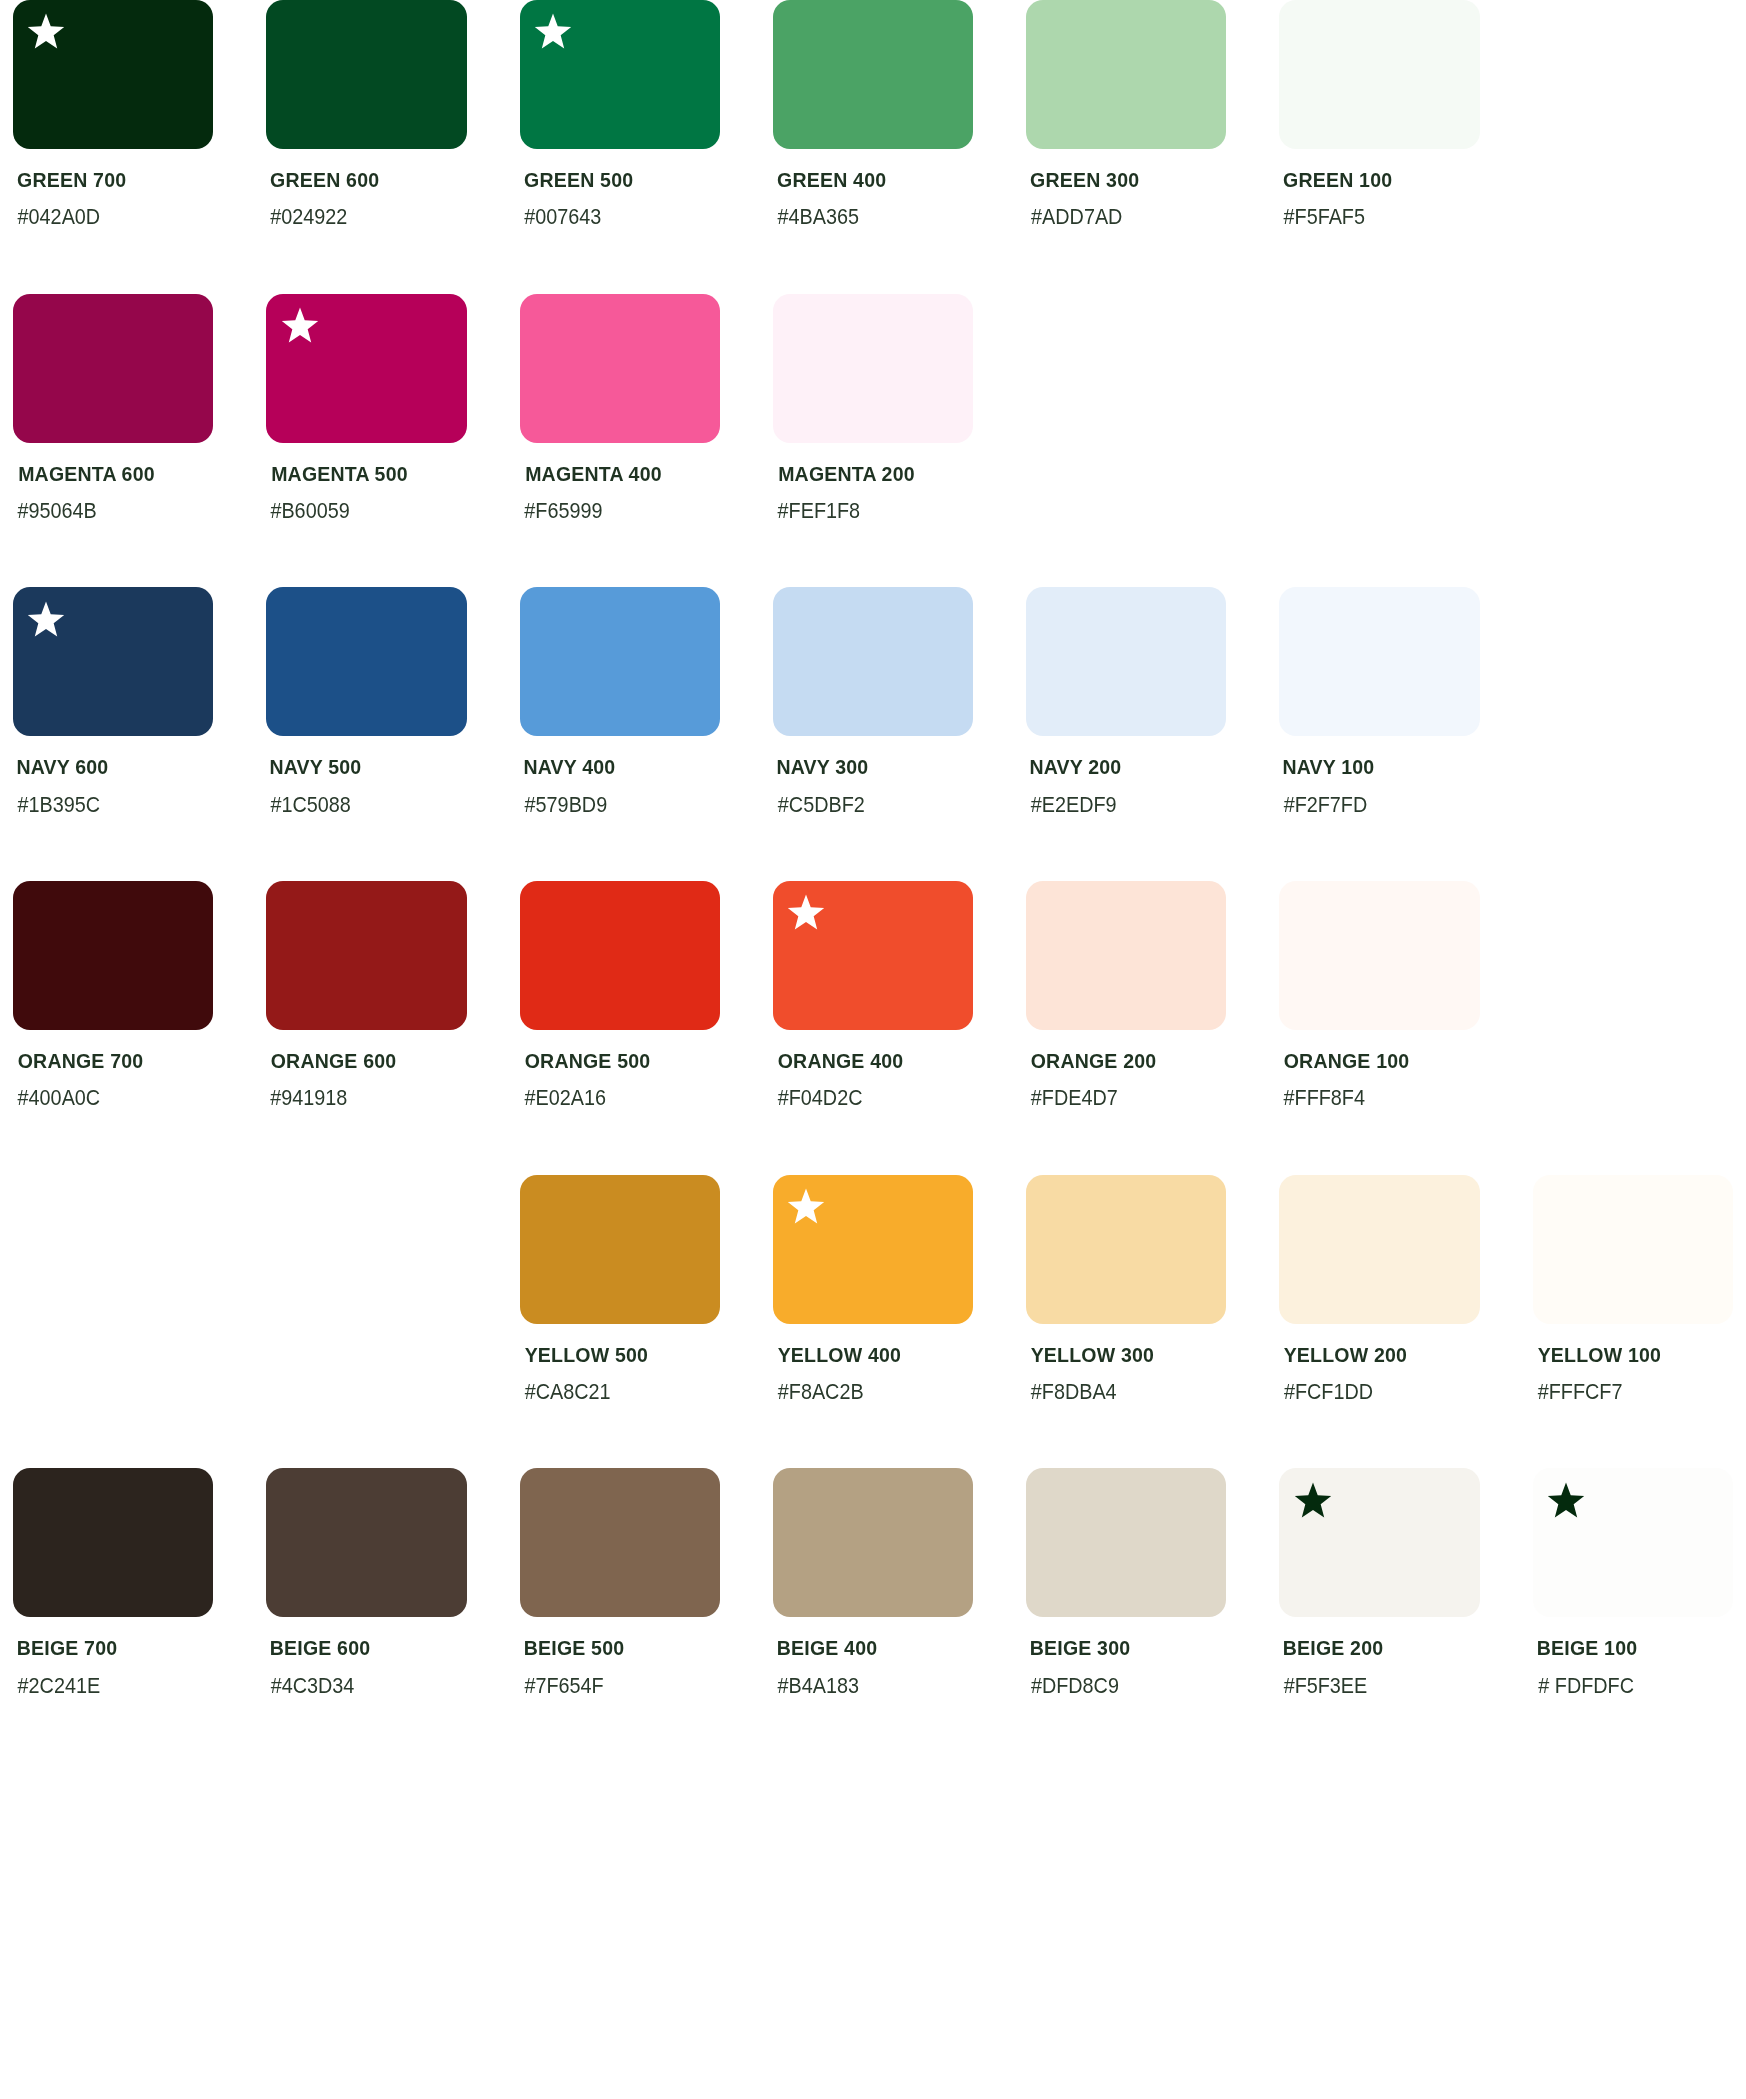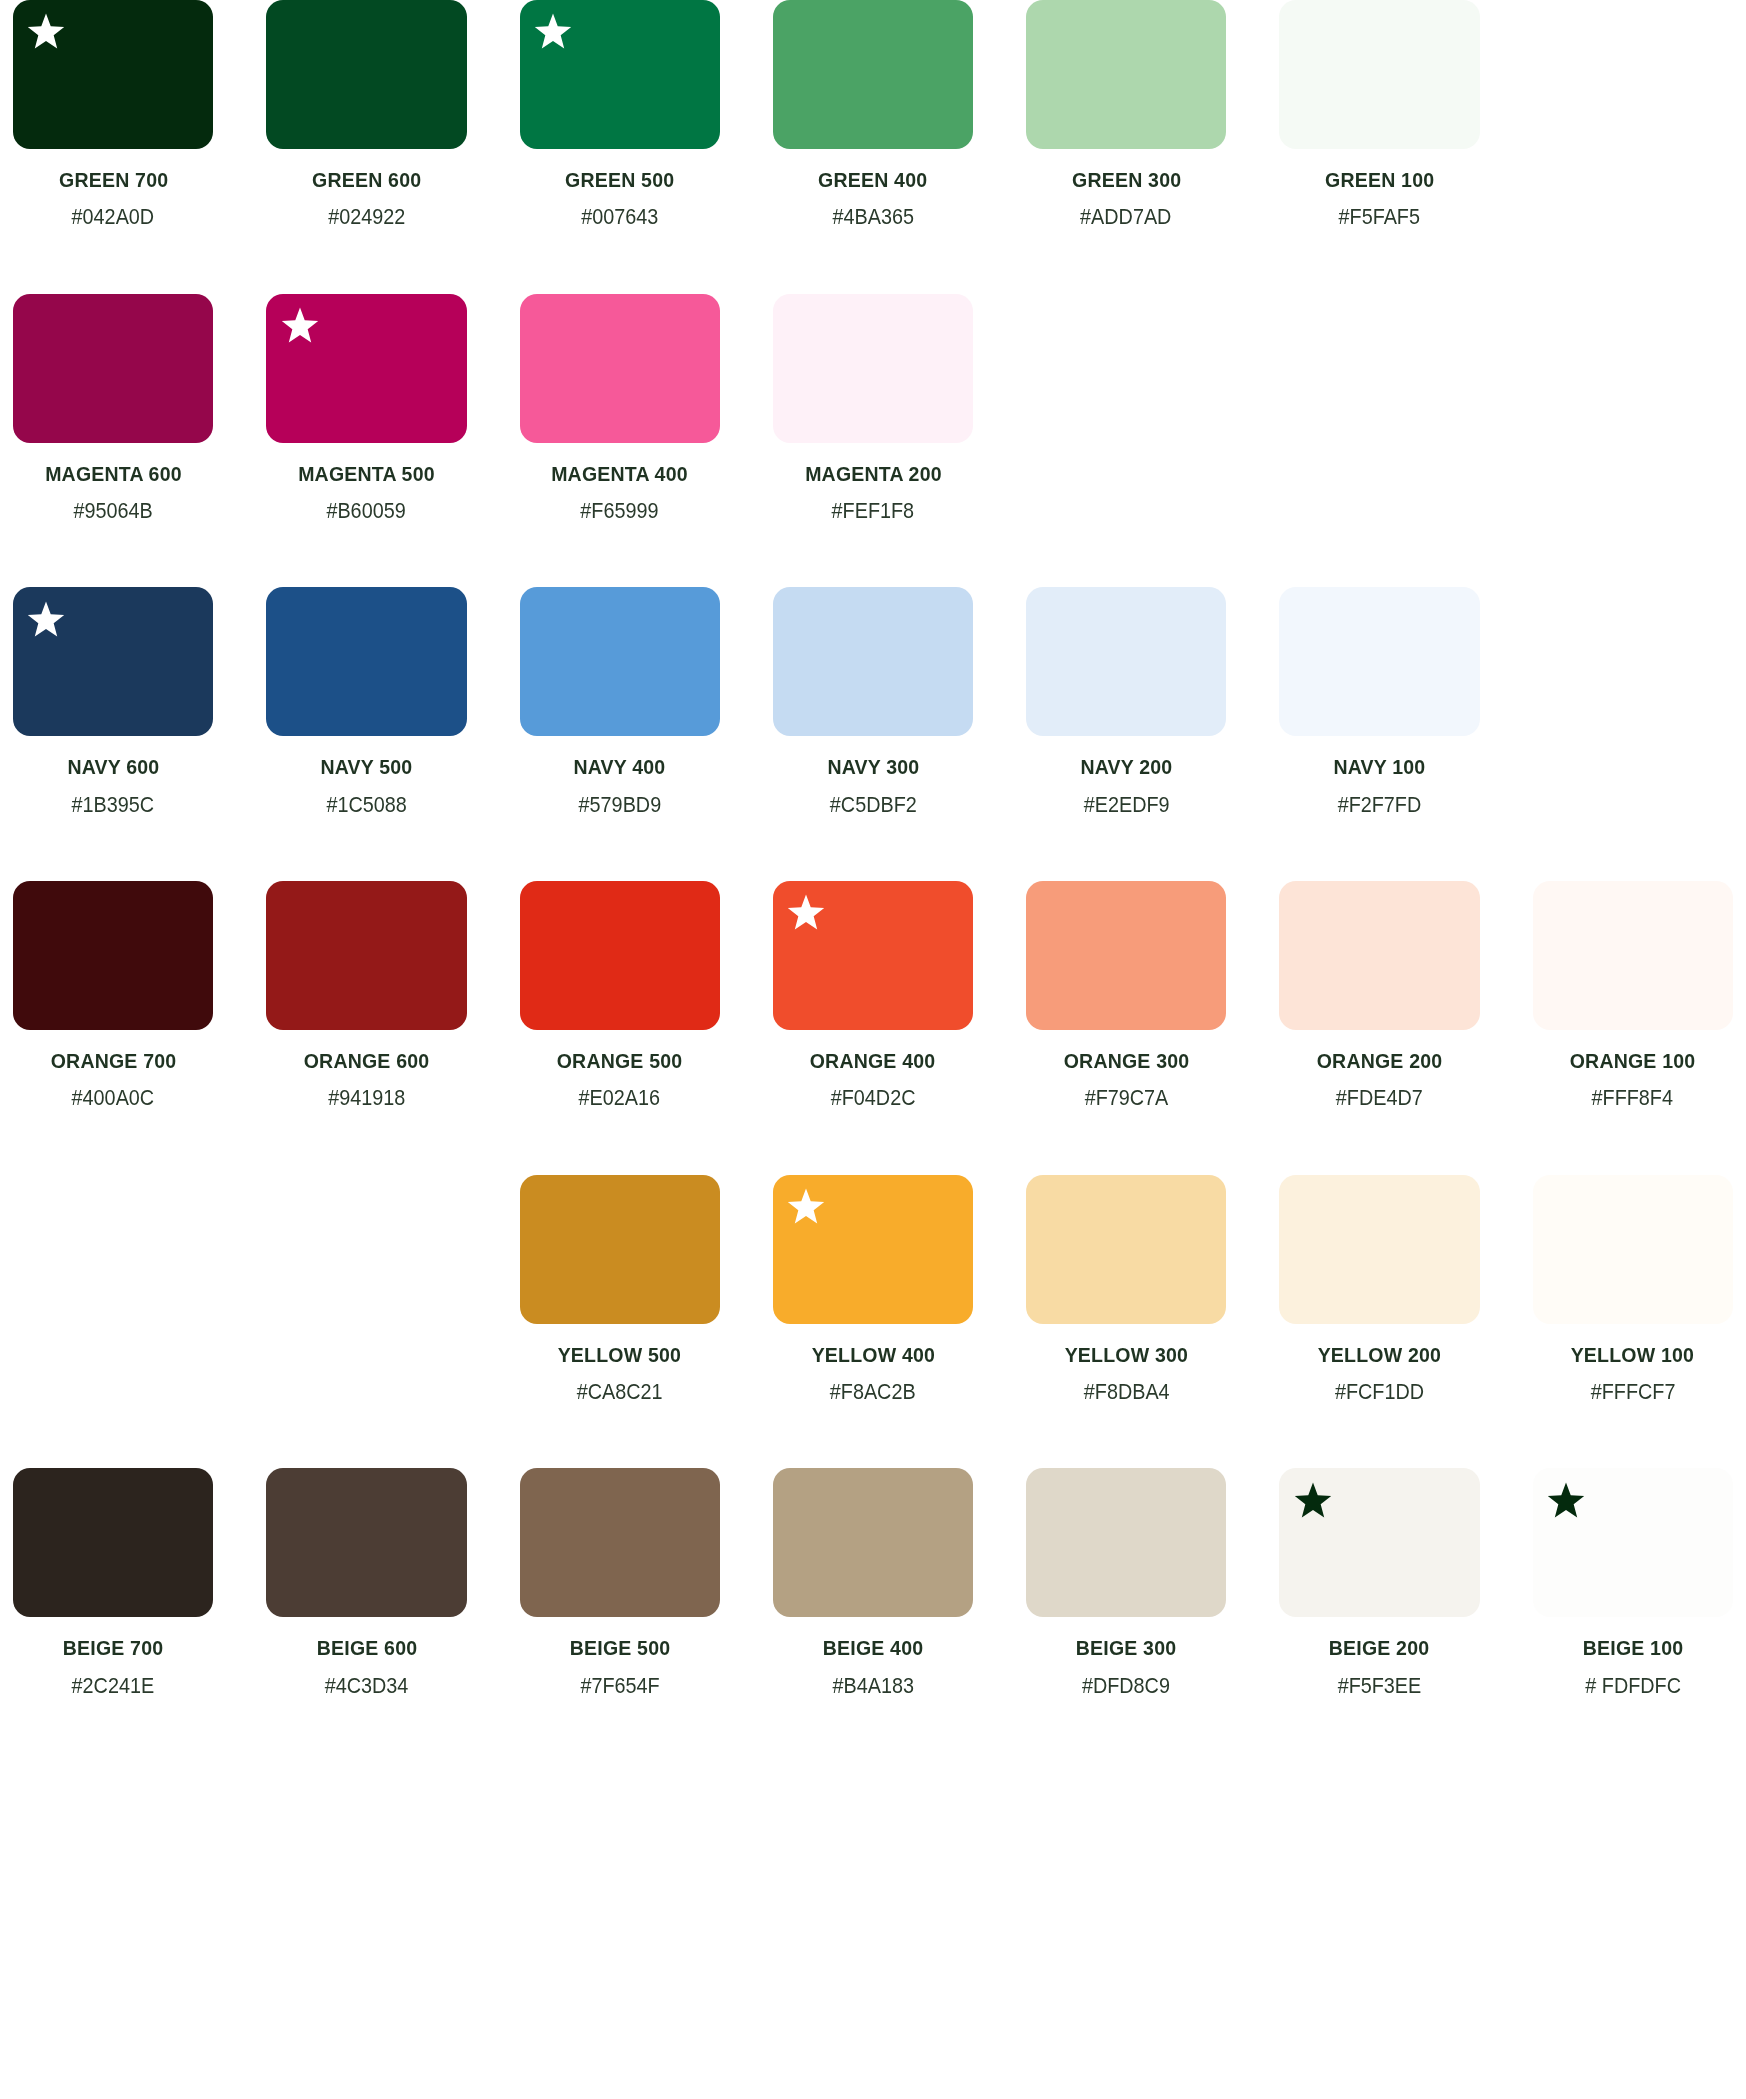--- a/index.html
+++ b/index.html
@@ -25,21 +25,21 @@
     display: grid;
     grid-template-columns: repeat(7, 1fr);
     column-gap: 53px;
     padding: 0 13.2px;
     margin-bottom: 11.4px;
   }
 
   .swatch-cell {
     display: flex;
     flex-direction: column;
-    align-items: center;
+    align-items: flex-start;
   }
   .swatch-cell.empty .chip,
   .swatch-cell.empty .chip-name,
   .swatch-cell.empty .chip-hex { visibility: hidden; }
 
   .chip {
     width: 100%;
     height: 149px;
     border-radius: 17px;
     position: relative;
@@ -208,25 +208,20 @@
       <div class="swatch-cell">
         <div class="chip" style="background: rgb(240, 77, 44);">
           <svg class="star-icon" viewBox="0 0 100 100" aria-hidden="true">
             <path d="M50 4 L61.8 35.6 L95.5 37.2 L69.2 58.4 L78 91 L50 72.4 L22 91 L30.8 58.4 L4.5 37.2 L38.2 35.6 Z" fill="#FFFFFF"></path>
           </svg>
         </div>
         <div class="chip-name">ORANGE 400</div>
         <div class="chip-hex">#F04D2C</div>
       </div>
       <div class="swatch-cell">
-        <div class="chip" style="background: rgb(247, 156, 122);"></div>
-        <div class="chip-name">ORANGE 300</div>
-        <div class="chip-hex">#F79C7A</div>
-      </div>
-      <div class="swatch-cell">
         <div class="chip" style="background: rgb(253, 228, 215);"></div>
         <div class="chip-name">ORANGE 200</div>
         <div class="chip-hex">#FDE4D7</div>
       </div>
       <div class="swatch-cell">
         <div class="chip" style="background: rgb(255, 248, 244);"></div>
         <div class="chip-name">ORANGE 100</div>
         <div class="chip-hex">#FFF8F4</div>
       </div>
     </div>

